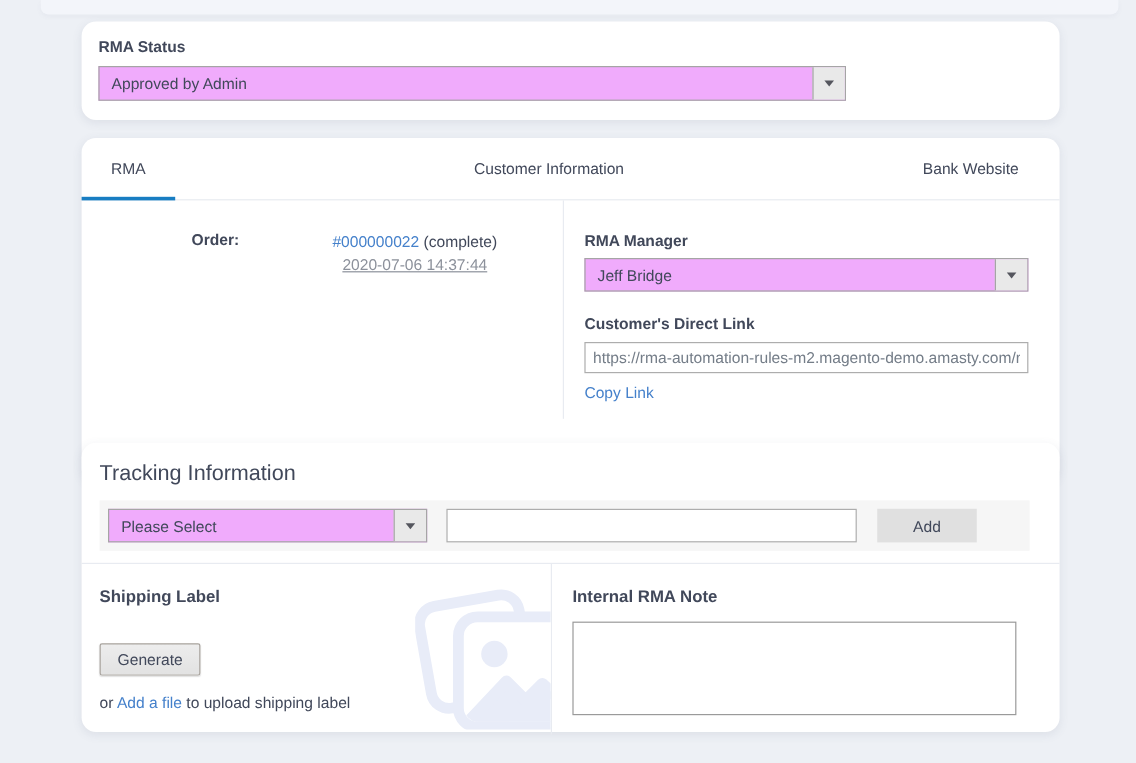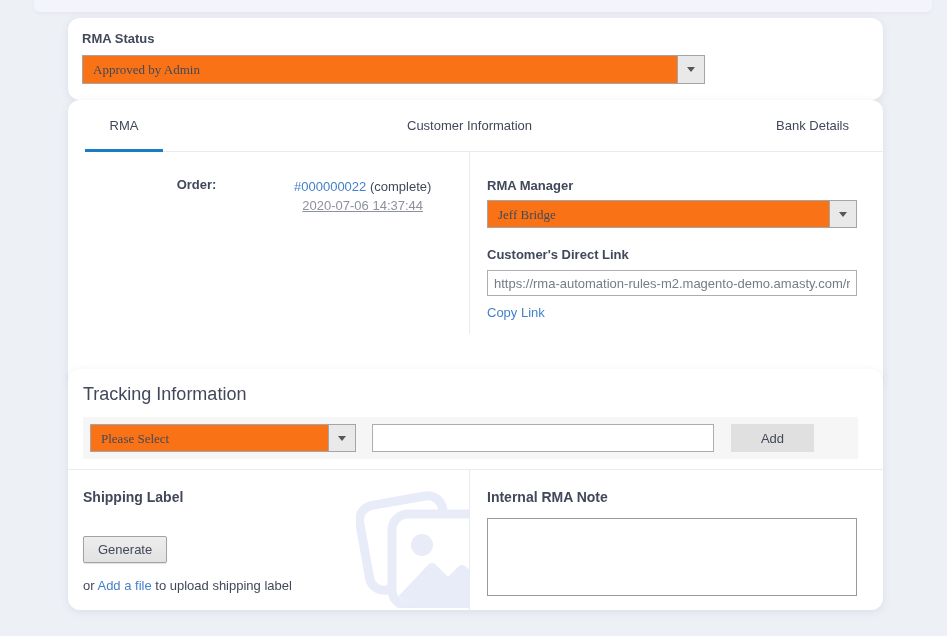--- a/index.html
+++ b/index.html
@@ -15,29 +15,29 @@
   .top-strip {
     position:absolute; left:34px; top:0; width:898px; height:12px;
     background:#f3f5fa; border-radius:0 0 6px 6px;
     box-shadow:0 2px 4px rgba(90,100,130,0.05);
   }
   .card {
     position:absolute; left:68px; width:815px; background:#ffffff;
     border-radius:12px; box-shadow:0 2px 8px rgba(80,90,120,0.10);
   }
   #card-status  { top:18px;  height:82px;  padding:13px 14px; }
-  #card-tabs    { top:100px; height:287px;padding-left:17px; }
+  #card-tabs    { top:115px; height:287px; }
   #card-track   { top:369px; height:241px; }
 
   .field-label { font-weight:bold; font-size:13px; color:#41485a; }
 
   
   .select {
-    display:flex; align-items:stretch; height:29px; background:#f97316;
-    border:1px solid #a5a5a5; cursor:pointer;font-family:Liberation Serif, serif;
+    display:flex; align-items:stretch; height:29px; background:#f0abfc;
+    border:1px solid #a5a5a5; cursor:pointer;
   }
   .select .sel-text {
     flex:1; line-height:27px; padding-left:10px; font-size:13px; color:#41485a;
     white-space:nowrap; overflow:hidden;
   }
   .select .sel-btn {
     width:27px; background:#e9e9e9; border-left:1px solid #a5a5a5;
     display:flex; align-items:center; justify-content:center;
   }
   .caret {
@@ -103,21 +103,21 @@
   }
   .ship-title, .note-title { font-size:14px; font-weight:bold; color:#41485a; }
   #generate-btn {
     margin-top:31px; padding:5px 14px; font-size:13px; color:#41485a;
     background:linear-gradient(#ededed,#e2e2e2); border:1px solid #a6a19b;
     border-radius:2px; cursor:pointer; box-shadow:0 1px 1px rgba(0,0,0,0.12);
     font-family:"Liberation Sans","DejaVu Sans",sans-serif;
   }
   .upload-line { margin-top:15px; font-size:13px; }
   .placeholder-icon { position:absolute; right:0; top:14px; }
-  .note-col { flex:1; padding:19px 26px 0 17px; }
+  .note-col { flex:1; padding:19px 36px 0 17px; }
   #note-textarea {
     margin-top:13px; width:370px; height:78px; border:1px solid #9a9a9a;
     resize:none; background:#fff;
     font-family:"Liberation Sans","DejaVu Sans",sans-serif; font-size:13px; padding:4px 6px;
   }
 </style>
 </head>
 <body>
 
 <div class="top-strip"></div>
@@ -135,21 +135,21 @@
 <div class="card" id="card-tabs">
   <div class="tabs-row">
     <div class="tab tab-rma">
       <span>RMA</span>
       <span class="underline"></span>
     </div>
     <div class="tab tab-customer">
       <span>Customer Information</span>
     </div>
     <div class="tab tab-bank">
-      <span>Bank Details</span>
+      <span>Bank Website</span>
     </div>
   </div>
 
   <div class="tab-content">
     <div class="col-left">
       <div class="info-row">
         <div class="lbl">Order:</div>
         <div>
           <div class="order-line">
             <a class="link">#000000022</a>

